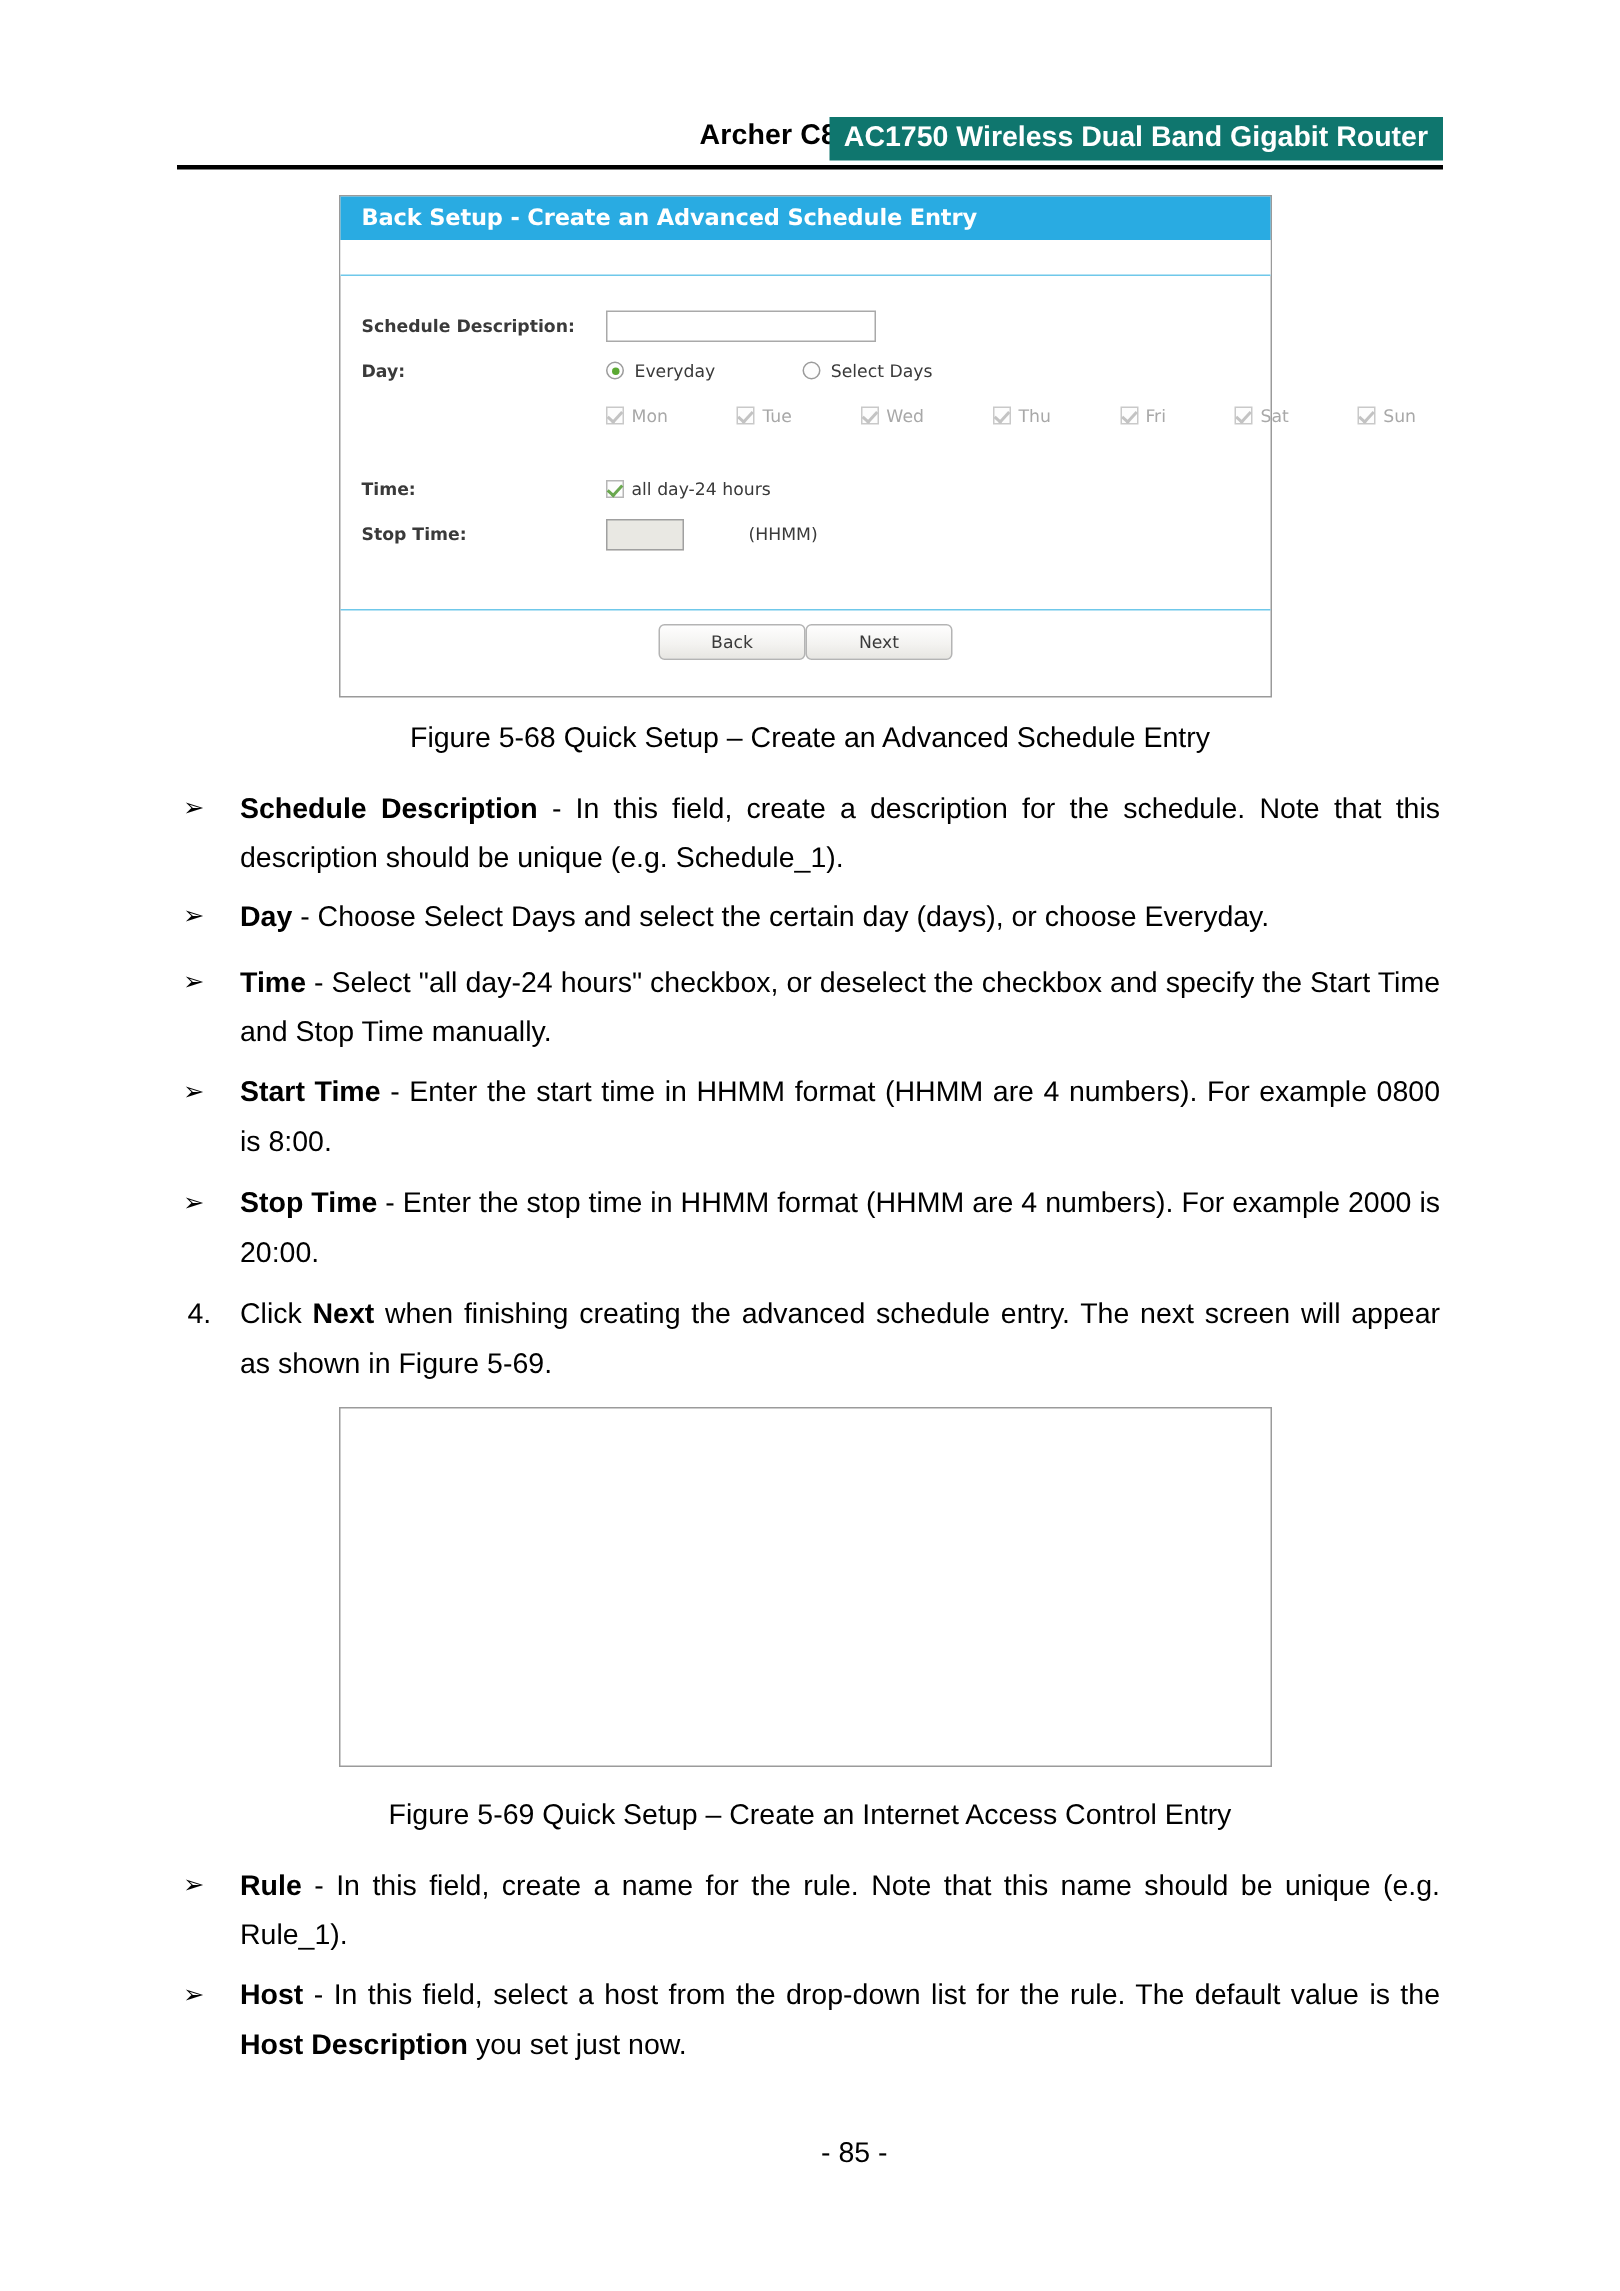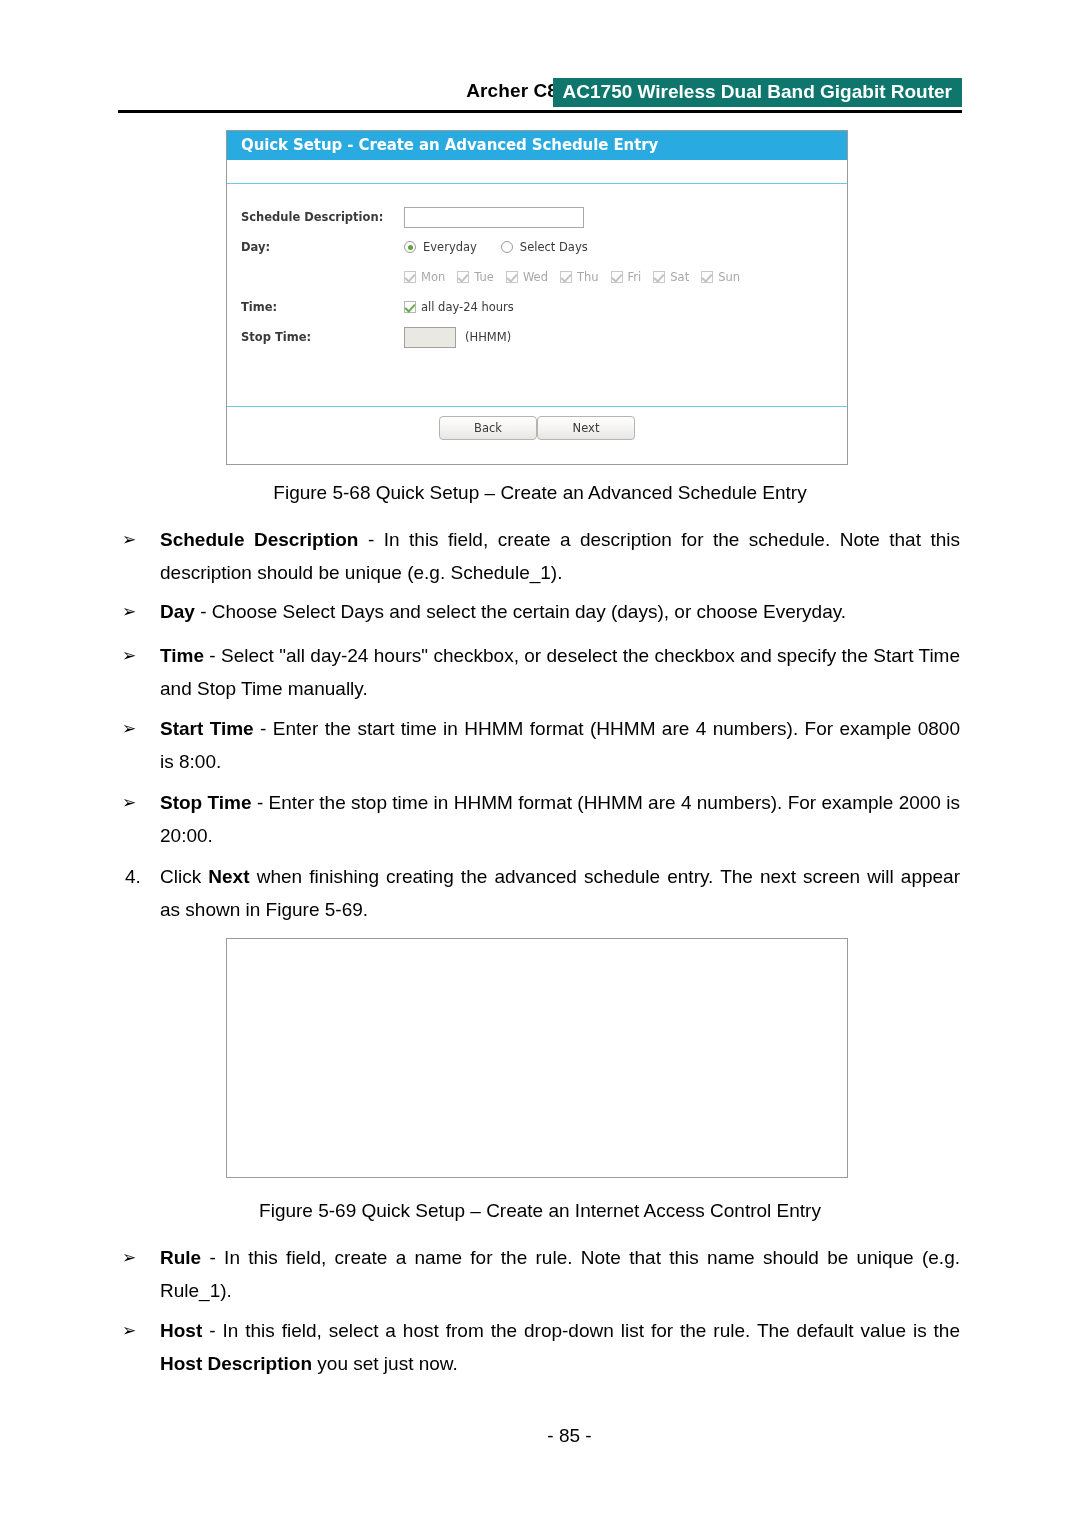--- a/index.html
+++ b/index.html
@@ -108,21 +108,21 @@
     margin-bottom: 4px;
   }
   .flabel {
     width: 163px;
     font-size: 11.5px;
     font-weight: bold;
     color: #3a3a3a;
     white-space: nowrap;
     flex: 0 0 auto;
   }
-  .fctl { display: flex; align-items: center; flex: 1 1 auto; }
+  .fctl { display: flex; align-items: center; flex: 1 1 auto; gap: 34px; }
 
   .txt-input {
     width: 180px;
     height: 21px;
     border: 1px solid #a9a9a9;
     background: #ffffff;
   }
   .txt-input.small {
     width: 52px;
     height: 21px;
@@ -167,21 +167,21 @@
     width: 4px; height: 8px;
     border: solid #6aa84f;
     border-width: 0 2px 2px 0;
     transform: rotate(42deg);
   }
   .cbox.dim { border-color: #c9c9c9; }
   .cbox.dim.checked::after { border-color: #c3c3c3; }
   .cb-label { font-size: 11.5px; color: #3a3a3a; margin-left: 5px; white-space: nowrap; }
   .cb-label.dim { color: #a8a8a8; }
 
-  .days-row { margin-top: 2px; margin-bottom: 4px; }
+  .days-row { margin-top: 2px; margin-bottom: 23px; }
   .days-row .fctl { padding-left: 0; }
 
   .panel-footer {
     position: absolute;
     left: 0; right: 0; bottom: 0;
     height: 42px;
     border-top: 1px solid #6fc8ea;
     display: flex;
     align-items: center;
     justify-content: center;
@@ -273,21 +273,21 @@
 <body>
 
 <div class="page-header">
   <span class="hdr-model">Archer C8</span>
   <span class="hdr-product">AC1750 Wireless Dual Band Gigabit Router</span>
 </div>
 <div class="hdr-rule"></div>
 
 <div class="router-panel">
 
-  <div class="panel-titlebar">Quick Setup - Create an Advanced Schedule Entry</div>
+  <div class="panel-titlebar">Back Setup - Create an Advanced Schedule Entry</div>
   <div class="panel-subbar"></div>
 
   <div class="panel-body">
 
 
     <div class="form-rows">
 
       <div class="frow">
         <div class="flabel">Schedule Description:</div>
         <div class="fctl">

